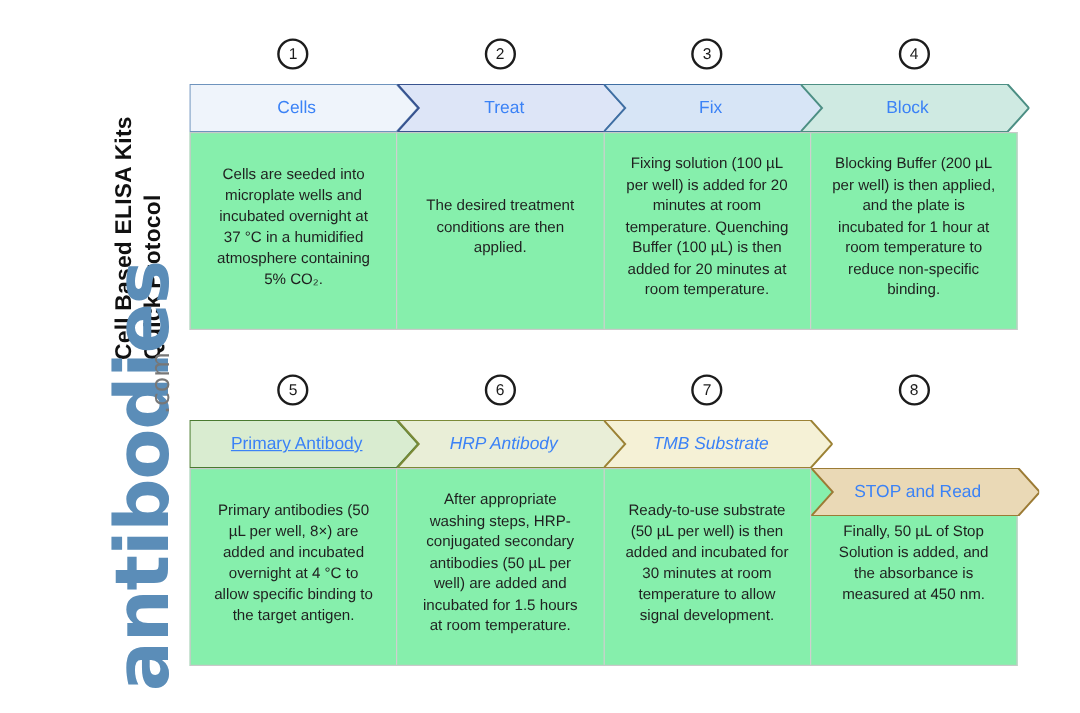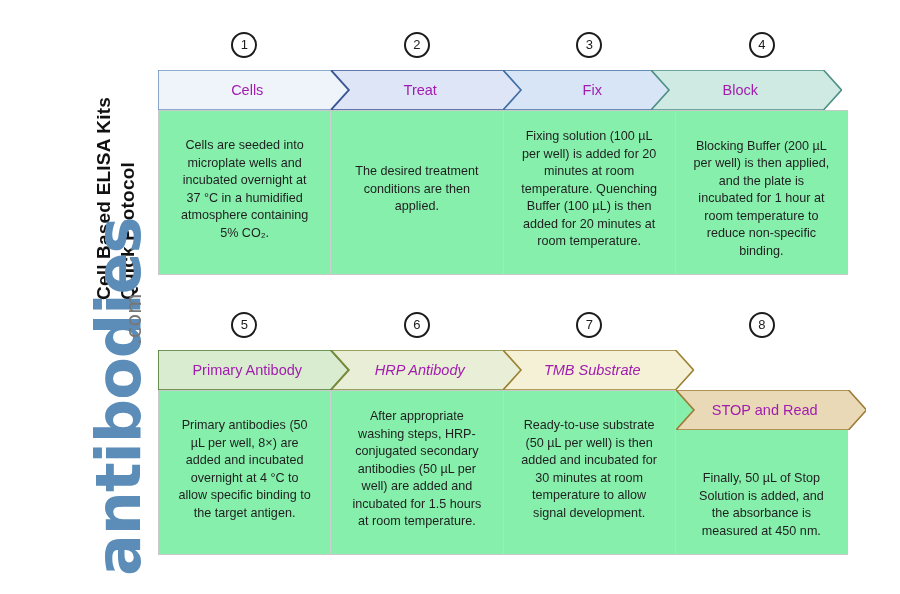--- a/index.html
+++ b/index.html
@@ -115,21 +115,21 @@
   }
   .chevron {
     position: absolute;
     top: 0;
     height: 40px;
     box-sizing: border-box;
     display: flex;
     align-items: center;
     justify-content: center;
     font-size: 14.5px;
-    color: #a21caf;
+    color: #3b82f6;
   }
   .chevron-label {
     position: relative;
     z-index: 2;
     padding-right: 12px;
   }
   .chevron-shape {
     position: absolute;
     inset: 0;
     z-index: 1;
@@ -147,21 +147,21 @@
   }
   .body-cell {
     flex: 1 1 0;
     box-sizing: border-box;
     border-right: 1px solid #cfcfcf;
     display: flex;
     align-items: center;
     justify-content: center;
     padding: 8px 16px 14px 16px;
   }
-  .body-cell:last-child { border-right: none; align-items: flex-end; }
+  .body-cell:last-child { border-right: none; }
   .body-text {
     font-size: 12.6px;
     line-height: 17.5px;
     text-align: center;
     color: #1f1f1f;
   }
 </style>
 </head>
 <body>
 
@@ -200,21 +200,21 @@
         <span class="chevron-label">Treat</span>
       </div>
       <div class="chevron" style="left: 345px; width: 190.5px;">
         <div class="chevron-shape">
           <svg viewBox="0 0 190.5 40" preserveAspectRatio="none">
             <polygon points="0,0 172.5,0 190.5,20 172.5,40 0,40 18,20" fill="#d7e5f6" stroke="#3f6fa3" stroke-width="1.6" stroke-linejoin="miter"></polygon>
           </svg>
         </div>
         <span class="chevron-label">Fix</span>
       </div>
-      <div class="chevron" style="left: 493px; width: 190.5px;">
+      <div class="chevron" style="left: 509px; width: 190.5px;">
         <div class="chevron-shape">
           <svg viewBox="0 0 190.5 40" preserveAspectRatio="none">
             <polygon points="0,0 172.5,0 190.5,20 172.5,40 0,40 18,20" fill="#cfeae2" stroke="#4c8f84" stroke-width="1.6" stroke-linejoin="miter"></polygon>
           </svg>
         </div>
         <span class="chevron-label">Block</span>
       </div>
     </div>
   <div class="body-strip">
       <div class="body-cell">
@@ -233,21 +233,21 @@
 </div>
 
 <div class="flow-row" id="flow-row-2">
   <div class="badge-strip">
       <div class="step-badge" style="left: 73.25px;">5</div>
       <div class="step-badge" style="left: 245.75px;">6</div>
       <div class="step-badge" style="left: 418.25px;">7</div>
       <div class="step-badge" style="left: 590.75px;">8</div>
     </div>
   <div class="chevron-strip">
-      <div class="chevron" style="left: 0px; width: 190.5px;">
+      <div class="chevron" style="left: 0px; width: 190.5px; text-decoration: underline;">
         <div class="chevron-shape">
           <svg viewBox="0 0 190.5 40" preserveAspectRatio="none">
             <polygon points="0,0 172.5,0 190.5,20 172.5,40 0,40" fill="#d9ecd0" stroke="#4a7a30" stroke-width="1.6" stroke-linejoin="miter"></polygon>
           </svg>
         </div>
         <span class="chevron-label">Primary Antibody</span>
       </div>
       <div class="chevron" style="left: 172.5px; width: 190.5px; font-style: italic;">
         <div class="chevron-shape">
           <svg viewBox="0 0 190.5 40" preserveAspectRatio="none">

